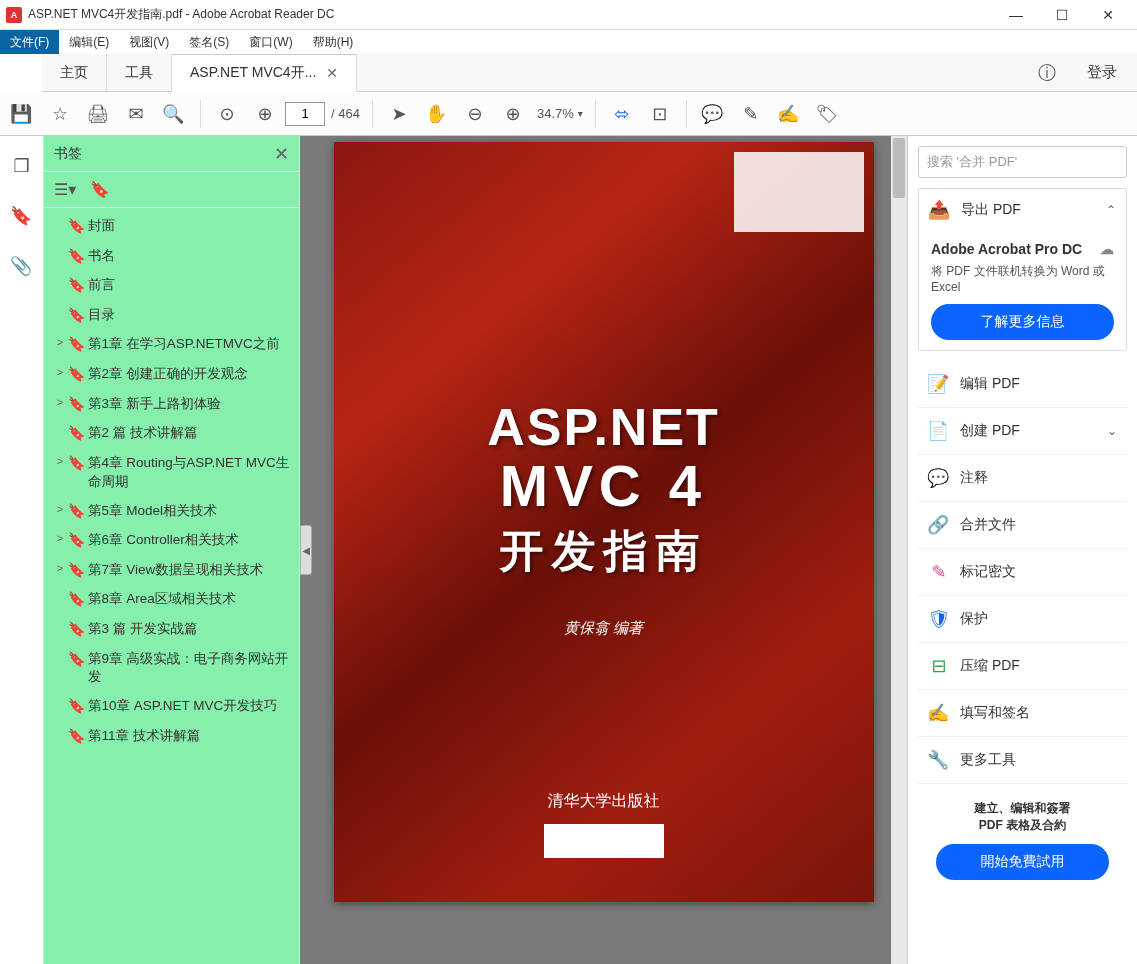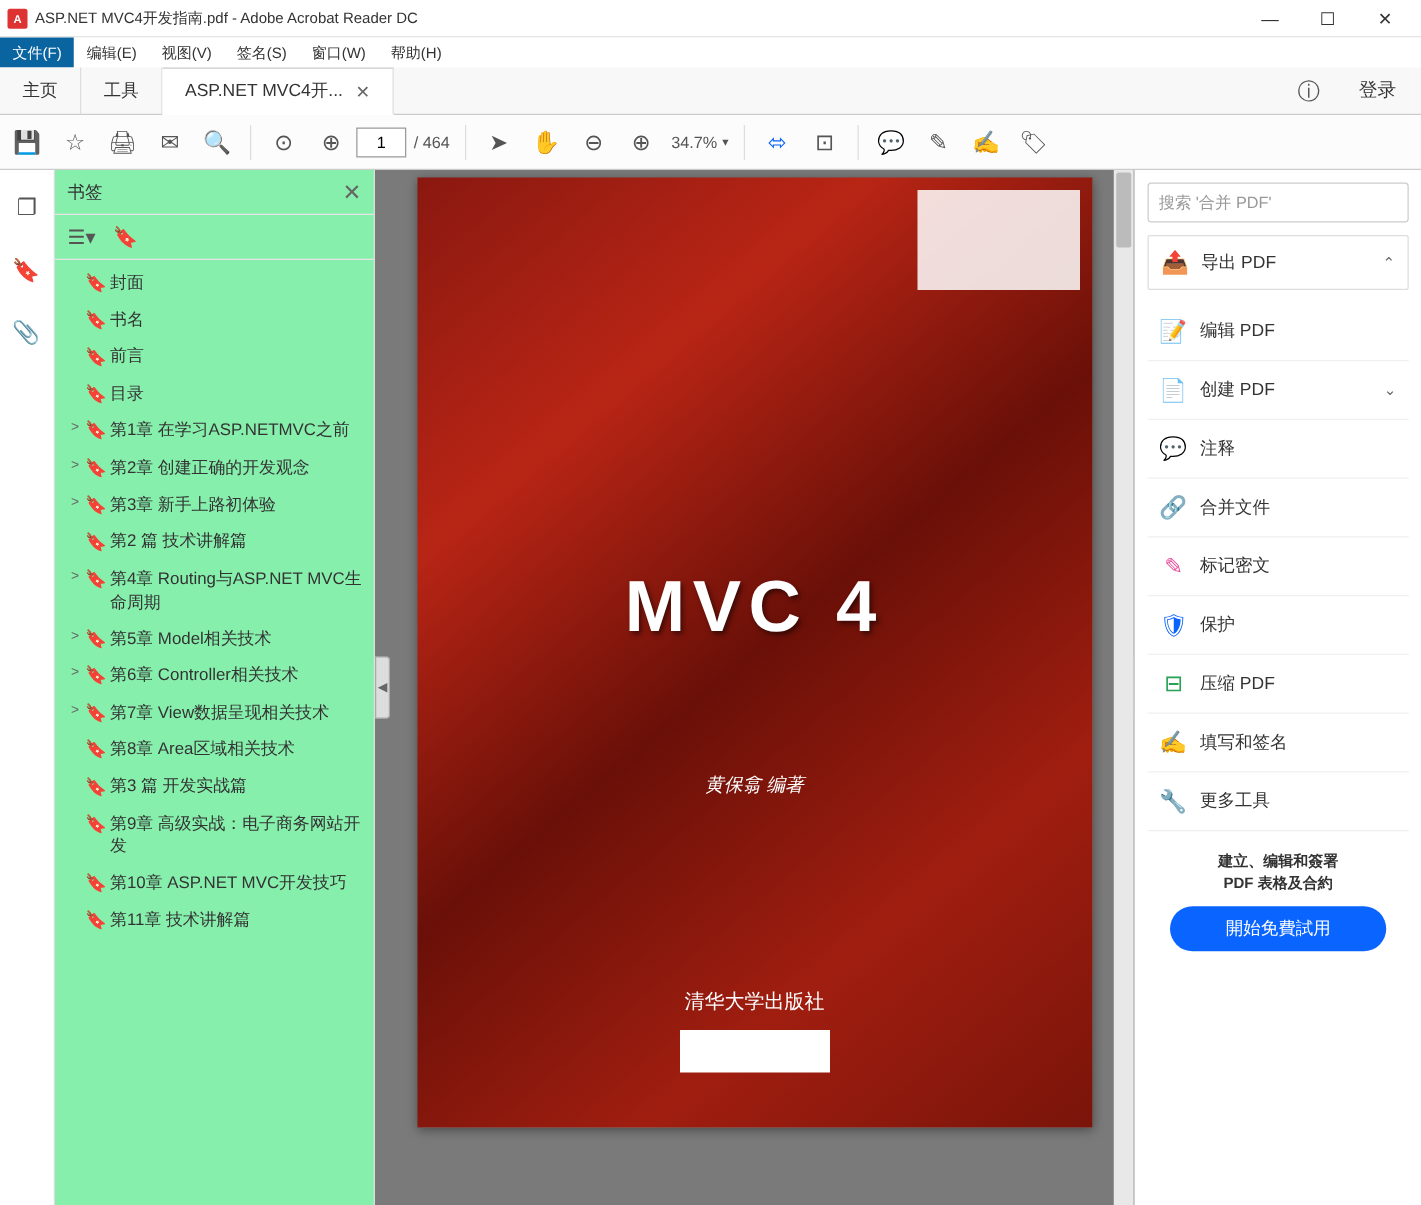--- a/index.html
+++ b/index.html
@@ -11,21 +11,21 @@
 .titlebar .title { flex: 1; font-size: 12px; color: #333; }
 .winbtns { display: flex; }
 .winbtn { width: 46px; height: 30px; display: flex; align-items: center; justify-content: center; font-size: 14px; cursor: pointer; }
 
 
 .menubar { height: 24px; display: flex; align-items: stretch; background: #fff; font-size: 12px; }
 .menubar .file { background: #0a64a0; color: #fff; padding: 0 10px; display: flex; align-items: center; }
 .menubar .mitem { padding: 0 10px; display: flex; align-items: center; cursor: pointer; }
 
 
-.tabbar { height: 38px; display: flex; align-items: stretch; background: #f8f8f8; border-bottom: 1px solid #ccc; }
+.tabbar { height: 38px; display: flex; align-items: stretch; background: #f8f8f8; border-bottom: 1px solid #ccc; margin-left: 42px; }
 .tabbar .tab { padding: 0 18px; display: flex; align-items: center; font-size: 14px; cursor: pointer; border-right: 1px solid #ddd; }
 .tabbar .tab.active-doc { background: #fff; border-bottom: 1px solid #fff; margin-bottom: -1px; border-top: 1px solid #ccc; text-align: center; }
 .tabbar .tab .close-x { margin-left: 10px; color: #666; font-size: 14px; }
 .tabbar .spacer { flex: 1; }
 .tabbar .help-icon { width: 40px; display: flex; align-items: center; justify-content: center; color: #555; font-size: 18px; }
 .tabbar .login { padding: 0 20px; display: flex; align-items: center; font-size: 15px; }
 
 
 .toolbar { height: 44px; display: flex; align-items: center; background: #fcfcfc; border-bottom: 1px solid #ccc; padding: 0 4px; gap: 2px; }
 .tbtn { width: 36px; height: 36px; display: flex; align-items: center; justify-content: center; font-size: 18px; color: #555; cursor: pointer; border-radius: 3px; }
@@ -256,40 +256,50 @@
           <span class="ribbon">🔖</span>
           <span class="label">第11章 技术讲解篇</span>
         </div>
       </div>
   </div>
 
   <div class="docview">
     <div class="handle left">◀</div>
     <div class="page">
       <div class="corner"></div>
+      <div class="t1">ASP.NET</div>
       <div class="t2">MVC 4</div>
+      <div class="t3">开发指南</div>
       <div class="author">黄保翕  编著</div>
       <div class="publisher">清华大学出版社</div>
       <div class="barcode"></div>
     </div>
     <div class="handle right">▶</div>
     <div class="vscroll">
         <div class="thumb"></div>
       </div>
   </div>
 
   <div class="rightpanel">
     <div class="rp-search">搜索 '合并 PDF'</div>
 
     <div class="rp-section">
       <div class="rp-row">
         <span class="ico c-blue">📤</span>
         <span class="lbl">导出 PDF</span>
         <span class="chev">⌃</span>
       </div>
+      <div class="rp-export">
+        <div class="h">
+          <span>Adobe Acrobat Pro DC</span>
+          <span class="badge">☁</span>
+        </div>
+        <div>将 PDF 文件联机转换为 Word 或 Excel</div>
+        <button class="rp-btn">了解更多信息</button>
+      </div>
     </div>
 
     <div class="rp-tools" id="rp-tools">
         <div class="rp-row">
           <span class="ico c-pink">📝</span>
           <span class="lbl">编辑 PDF</span>
         </div>
         <div class="rp-row">
           <span class="ico c-red">📄</span>
           <span class="lbl">创建 PDF</span>

